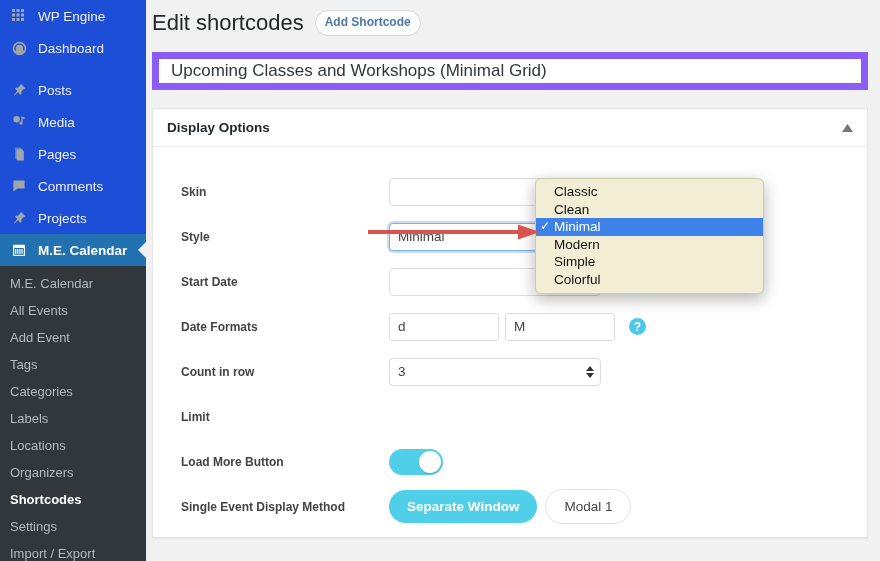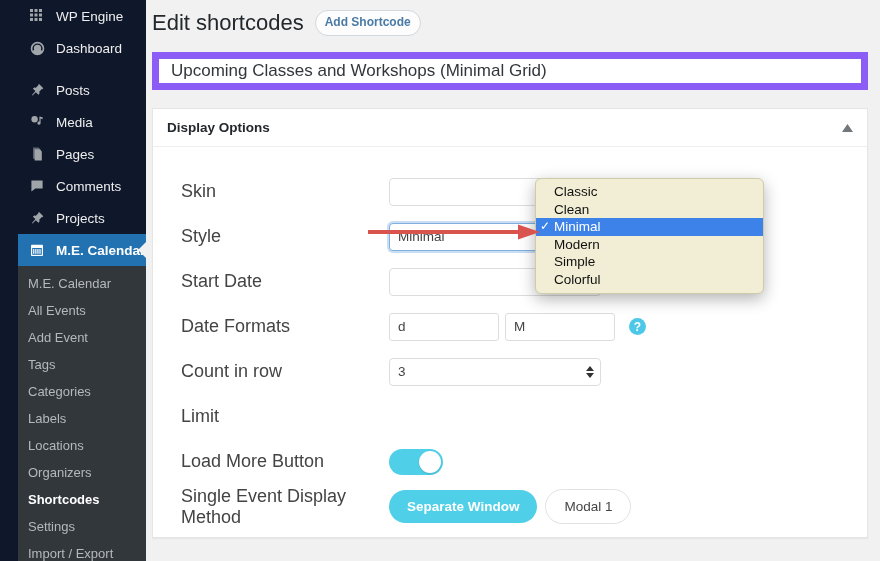--- a/index.html
+++ b/index.html
@@ -7,25 +7,24 @@
     width: 880px; height: 561px;
     font-family: "Liberation Sans", sans-serif;
     background: #f1f1f1;
     overflow: hidden;
   }
   .app { position: relative; width: 880px; height: 561px; display: flex; }
 
   
   .sidebar {
     width: 146px; height: 561px;
-    background: #0f172a;
+    background: #1d4ed8;
     flex: 0 0 146px;
     position: relative;
     overflow: hidden;
-    padding-left: 18px;
   }
   .menu-item {
     display: flex; align-items: center;
     height: 32px; padding-left: 9px;
     color: #eeeeee; font-size: 13.5px;
     position: relative;
   }
   .menu-item .ico {
     width: 20px; height: 20px; margin-right: 9px;
     display: flex; align-items: center; justify-content: center;
@@ -115,22 +114,23 @@
   }
   .panel-body { padding: 22px 14px 8px 14px; }
 
   .row {
     display: flex; align-items: center;
     min-height: 45px;
     position: relative;
   }
   .row-label {
     width: 222px; flex: 0 0 222px;
-    font-size: 18px; color: #444;
+    font-size: 12px; color: #444;
     padding-left: 14px;
+    font-weight: bold;
   }
   .row-field { flex: 1; display: flex; align-items: center; }
 
   select.sel, input.txt {
     font-family: "Liberation Sans", sans-serif;
     font-size: 13.5px;
     color: #444;
     background: #fff;
     border: 1px solid #ddd;
     border-radius: 3px;

